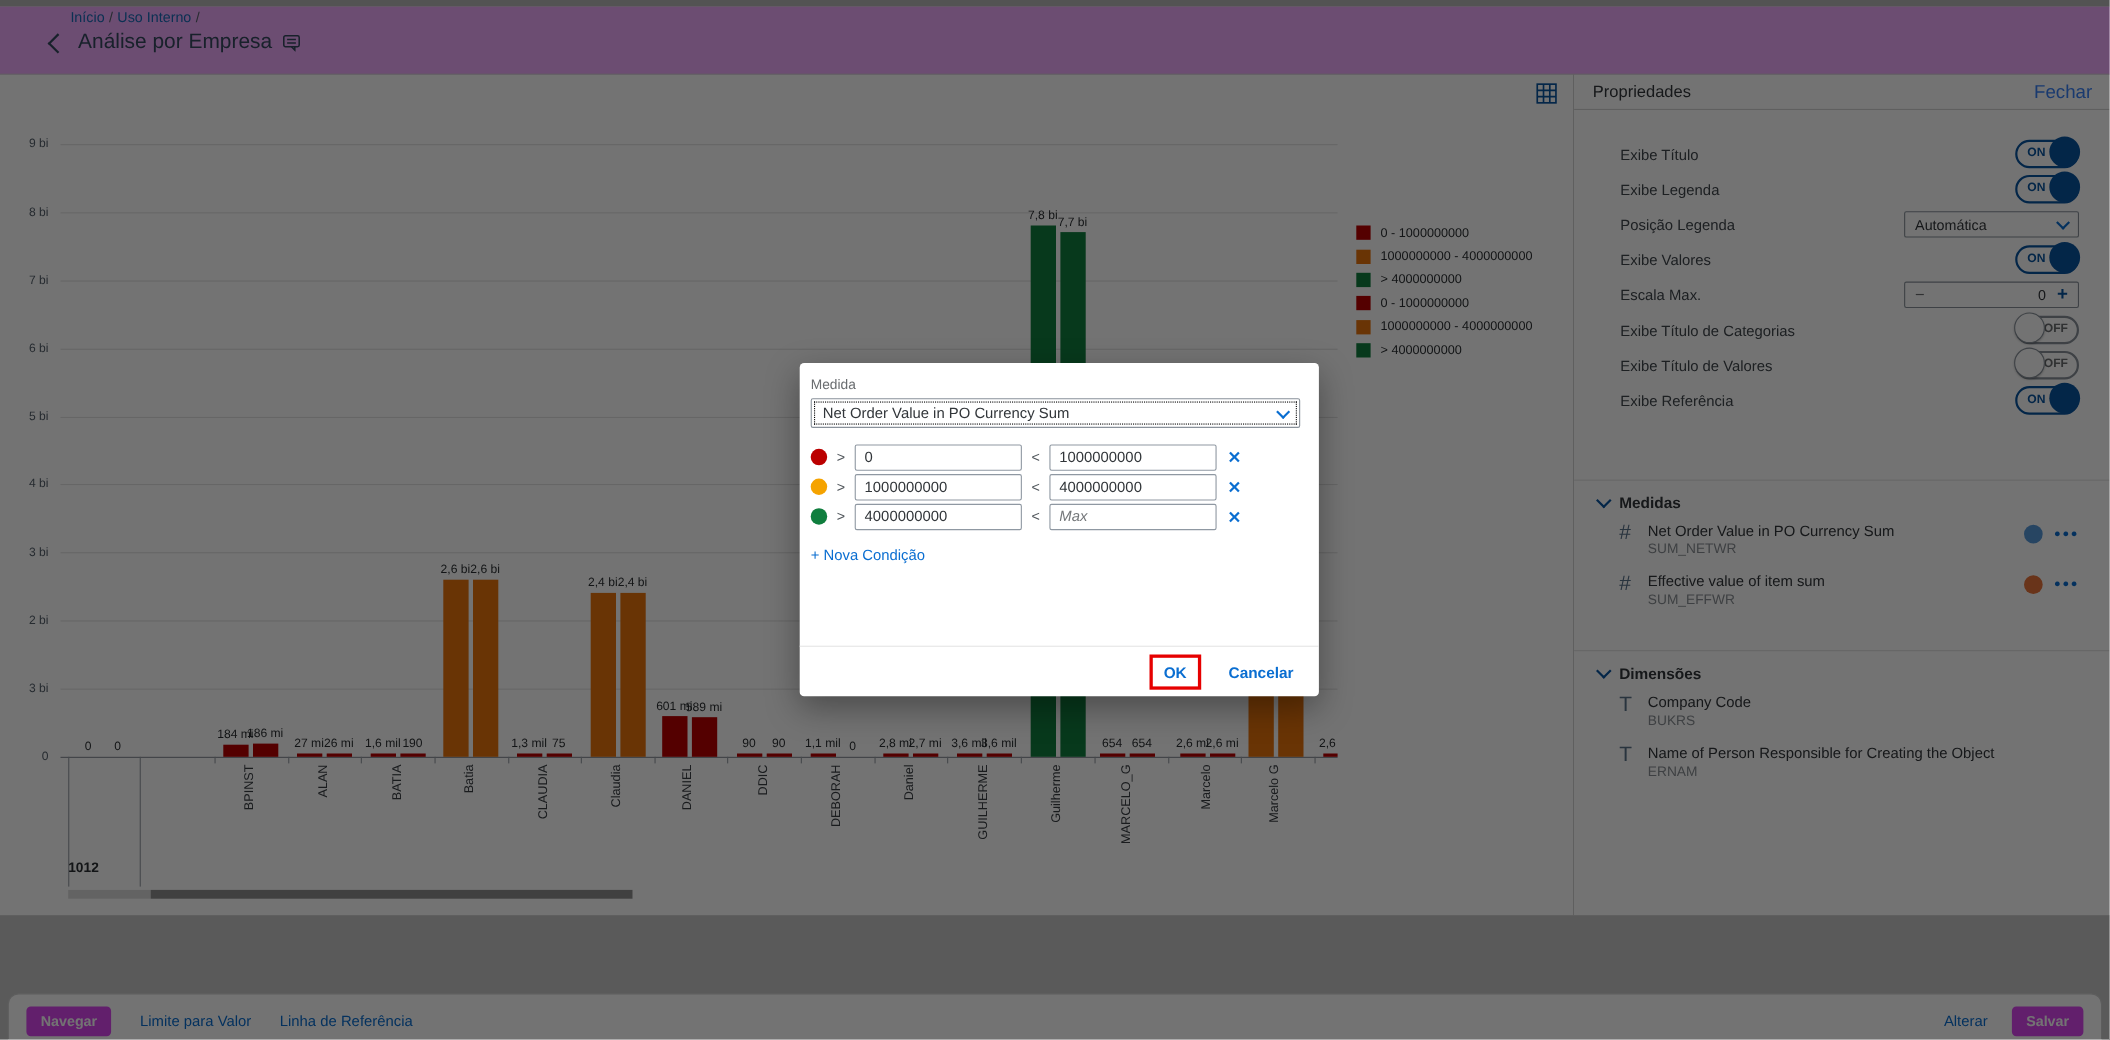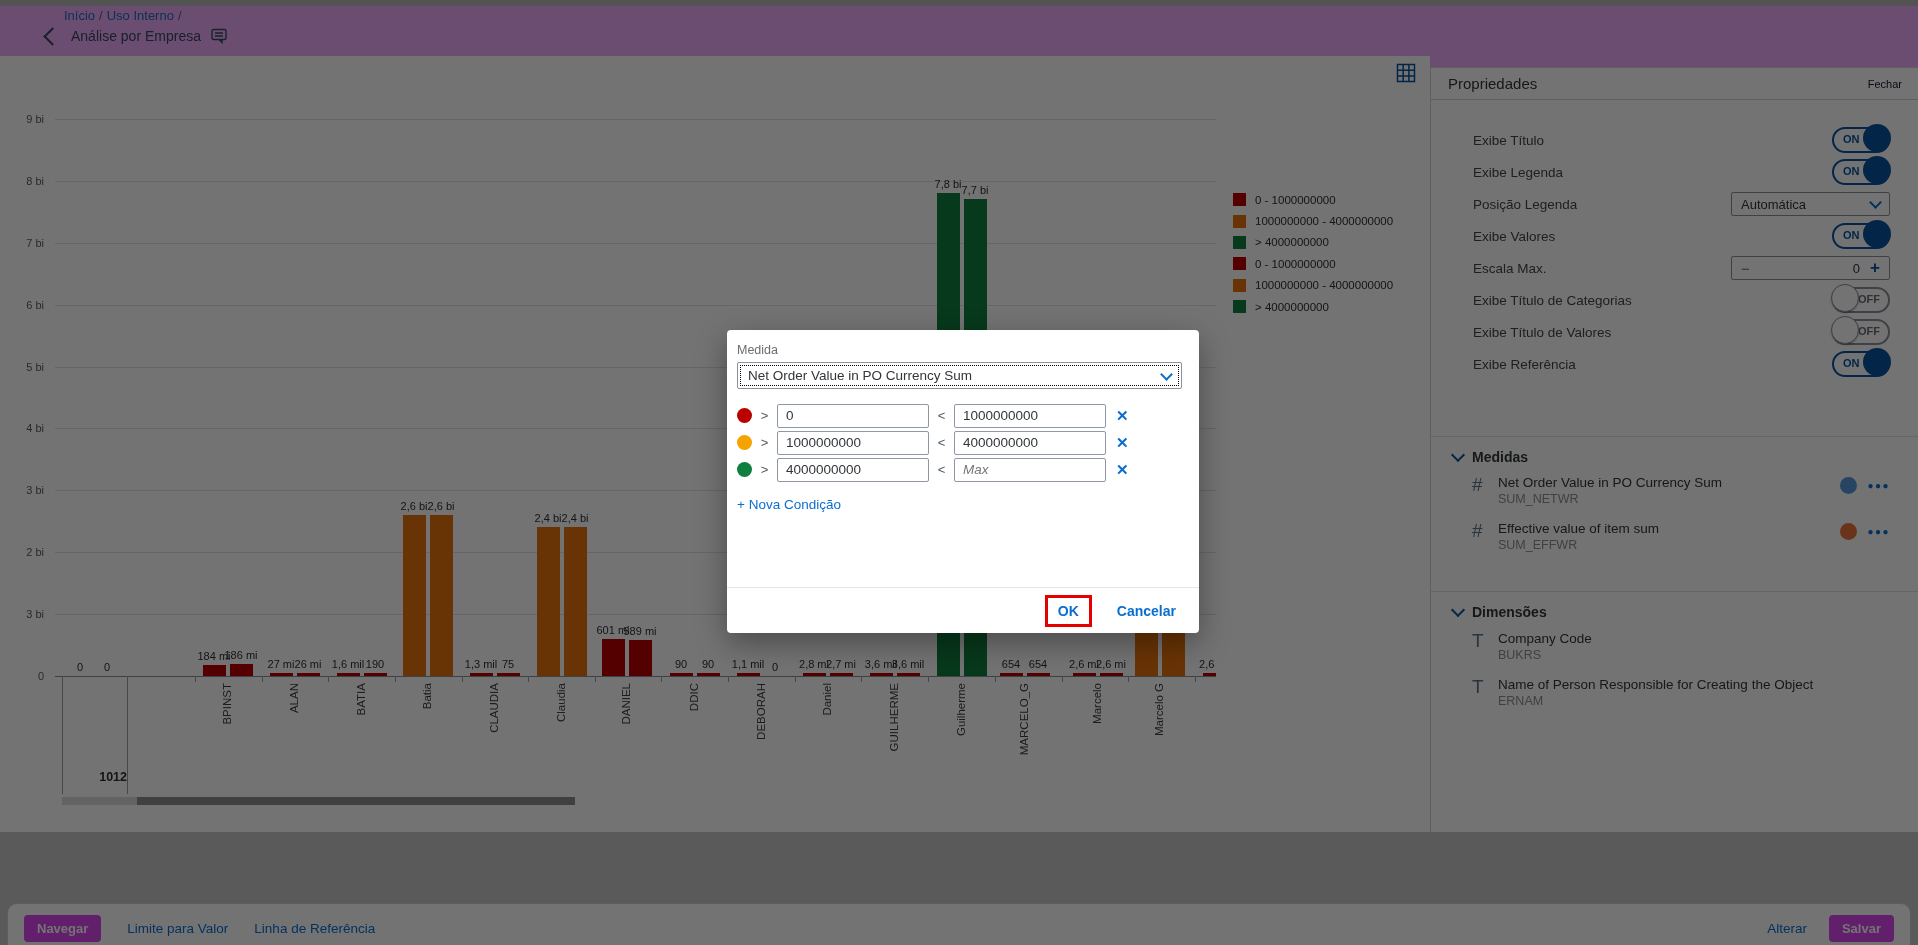--- a/index.html
+++ b/index.html
@@ -7,51 +7,51 @@
         font-family:"Liberation Sans",sans-serif;color:#32363a;}
   .topstrip{position:absolute;left:0;top:0;width:100%;height:6px;background:#b9b9b9;}
   
   .hdr{position:absolute;left:0;top:6px;width:100%;height:62px;background:#f0abfc;}
   .crumbs{position:absolute;left:64px;top:2px;font-size:13px;color:#3f6796;}
   .crumbs a{color:#1a6cb8;text-decoration:none;}
   .crumb-sep{color:#55606b;margin:0 4px;}
   .title-row{position:absolute;left:46px;top:22px;display:flex;align-items:center;gap:10px;}
   .back-chev{width:11px;height:11px;border-left:2.5px solid #354a5f;border-bottom:2.5px solid #354a5f;
              transform:rotate(45deg);margin-right:2px;}
-  .pg-title{font-size:14px;color:#354a5f;}
+  .pg-title{font-size:19px;color:#354a5f;}
   .hdr-div{position:absolute;left:0;top:67px;width:100%;height:1px;background:#d3d3d3;}
   
-  .chart-card{position:absolute;left:0;top:56px;width:1430px;height:764px;background:#fff;}
+  .chart-card{position:absolute;left:0;top:68px;width:1430px;height:764px;background:#fff;}
   .vdiv{position:absolute;left:1430px;top:68px;width:1px;height:764px;background:#d3d3d3;}
   .grid-icon{position:absolute;left:1396px;top:7px;}
   .ylab{position:absolute;width:44px;text-align:right;font-size:11px;color:#55606b;}
   .gridline{position:absolute;left:55px;width:1161px;height:1px;background:#e2e2e2;}
   .gridline.base{background:#8a9098;}
   .plot{position:absolute;left:0;top:0;width:1216px;height:700px;overflow:hidden;}
   .bar{position:absolute;}
   .vlabel{position:absolute;width:60px;text-align:center;font-size:11px;color:#2c3033;white-space:nowrap;}
   .catwrap{position:absolute;width:0;height:0;}
   .catwrap span{position:absolute;right:0;top:0;transform-origin:top right;transform:rotate(-90deg);
                 white-space:nowrap;font-size:11.5px;color:#3a3f44;}
   .xtick{position:absolute;width:1px;height:6px;background:#9aa0a7;}
   .cell-line{position:absolute;width:1px;height:118px;background:#9aa0a7;}
-  .code-label{position:absolute;left:62px;top:714px;width:65px;text-align:right;
+  .code-label{position:absolute;left:62px;top:714px;width:65px;text-align:left;
               font-size:12.5px;font-weight:700;color:#2c3033;}
   .sbar-track{position:absolute;left:62px;top:741px;width:75px;height:8px;background:#dcdcdc;}
   .sbar-thumb{position:absolute;left:137px;top:741px;width:438px;height:8px;background:#8f8f8f;}
   .legend{position:absolute;left:1233px;top:133px;}
   .leg-item{display:flex;align-items:center;height:21.4px;}
   .leg-sw{width:13px;height:13px;margin-right:9px;flex:none;}
   .leg-lab{font-size:11.5px;color:#2c3033;white-space:nowrap;text-align:right;}
   
   .props{position:absolute;left:1431px;top:68px;width:487px;height:764px;background:#fff;}
   .props-hdr{position:absolute;left:0;top:0;width:100%;height:32px;border-bottom:1px solid #d3d3d3;
              display:flex;align-items:center;justify-content:space-between;padding:0 16px 0 17px;box-sizing:border-box;}
   .props-title{font-size:15px;color:#32363a;}
-  .link{font-size:11px;color:#0f172a;cursor:pointer;text-decoration:none;}
+  .link{font-size:17px;color:#3b82f6;cursor:pointer;text-decoration:none;}
   .prow{display:flex;align-items:center;justify-content:space-between;height:32px;
         padding:0 28px 0 42px;}
   .prows{position:absolute;left:0;top:56px;width:100%;box-sizing:border-box;}
   .prow-label{font-size:13.5px;color:#41474d;}
   .sw{position:relative;width:54px;height:22px;border-radius:13px;background:#fff;flex:none;}
   .sw.on{border:2px solid #0854a0;}
   .sw.off{border:2px solid #89919a;}
   .swt{position:absolute;top:4px;font-size:11px;font-weight:700;}
   .sw.on .swt{left:9px;color:#0854a0;}
   .sw.off .swt{right:8px;color:#6a6d70;}

